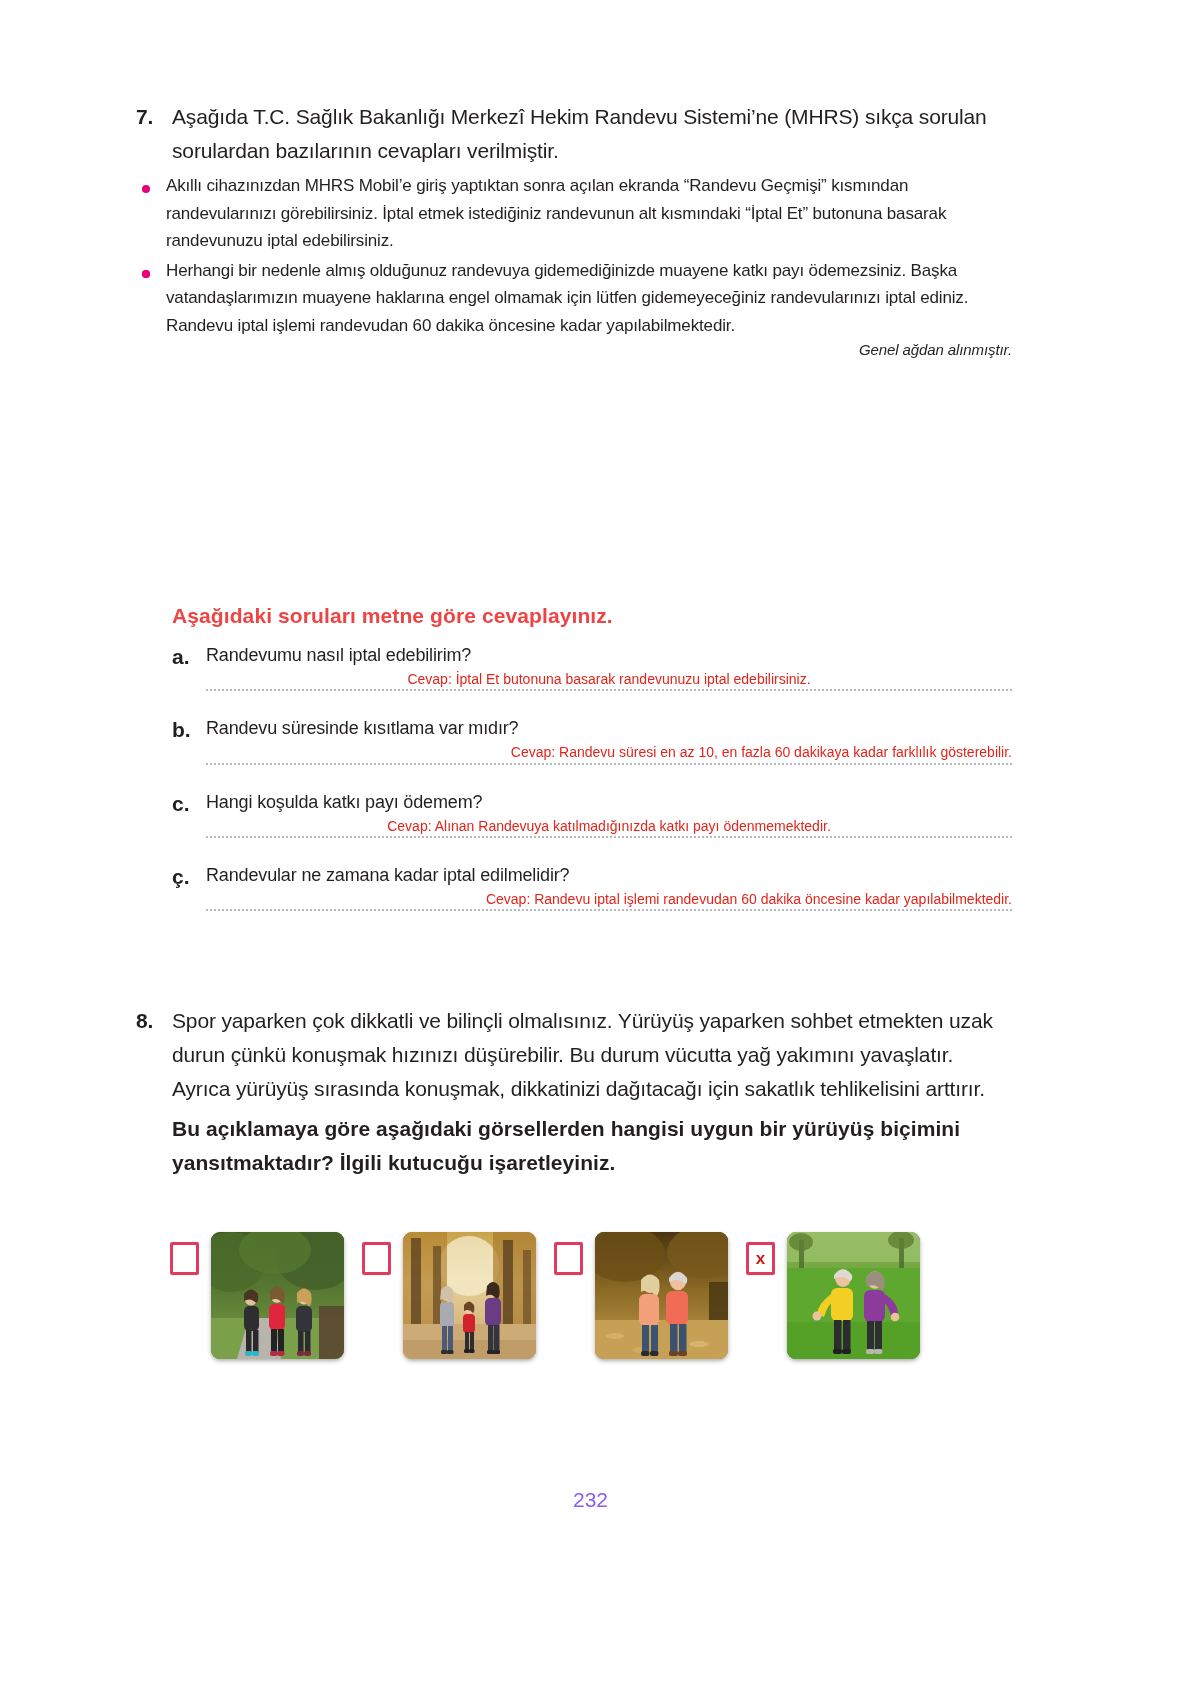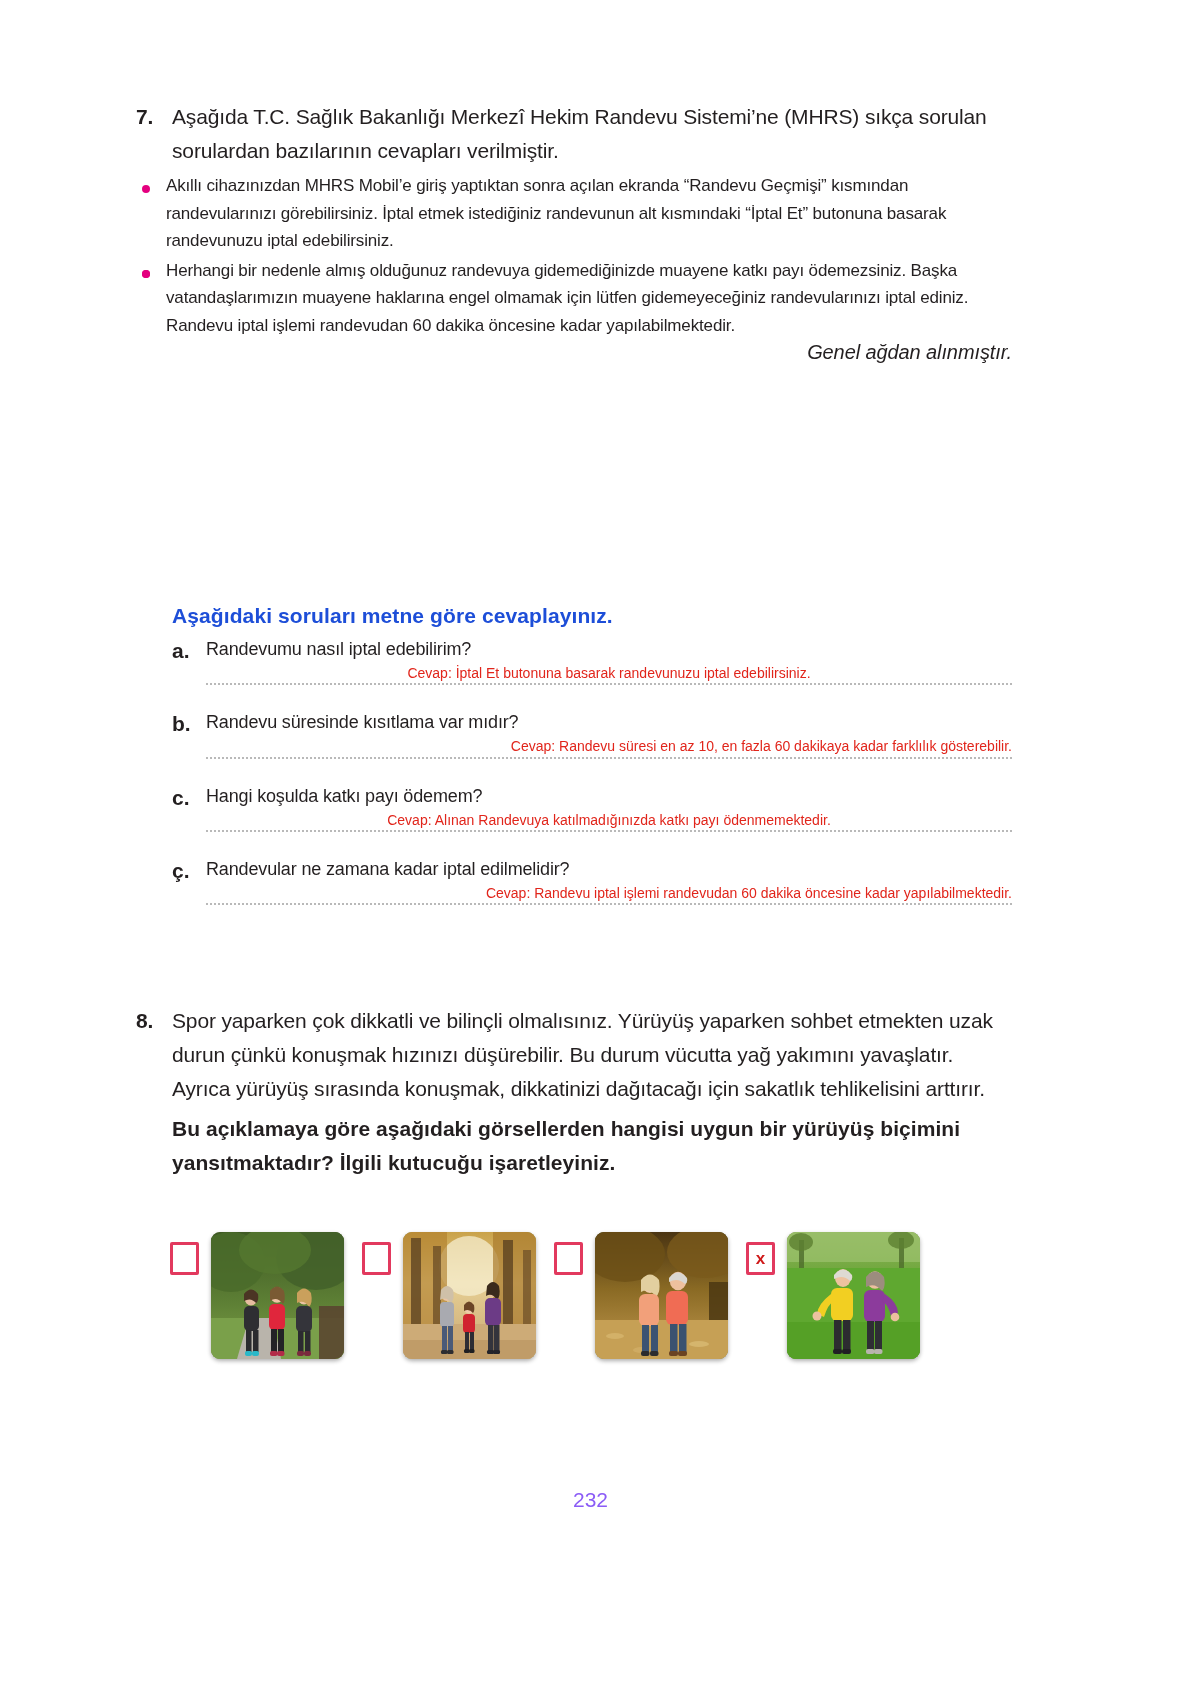--- a/index.html
+++ b/index.html
@@ -71,38 +71,38 @@
     top: 13px;
     width: 8px;
     height: 8px;
     border-radius: 50%;
     background: #e4007f;
   }
 
   .source-line {
     text-align: right;
     font-style: italic;
-    font-size: 20px;
+    font-size: 15px;
     letter-spacing: -0.1px;
     color: #231f20;
   }
 
   
   .answers-block {
     position: absolute;
     left: 172px;
     top: 604px;
     width: 840px;
   }
   .answers-title {
     font-weight: bold;
     font-size: 21px;
     letter-spacing: 0.1px;
-    color: #1d4ed8;
-    margin-bottom: 8px;
+    color: #ef4444;
+    margin-bottom: 14px;
   }
   .qa-item {
     display: flex;
     align-items: flex-start;
     margin-bottom: 2px;
   }
   .qa-letter {
     font-weight: bold;
     font-size: 21px;
     width: 34px;

